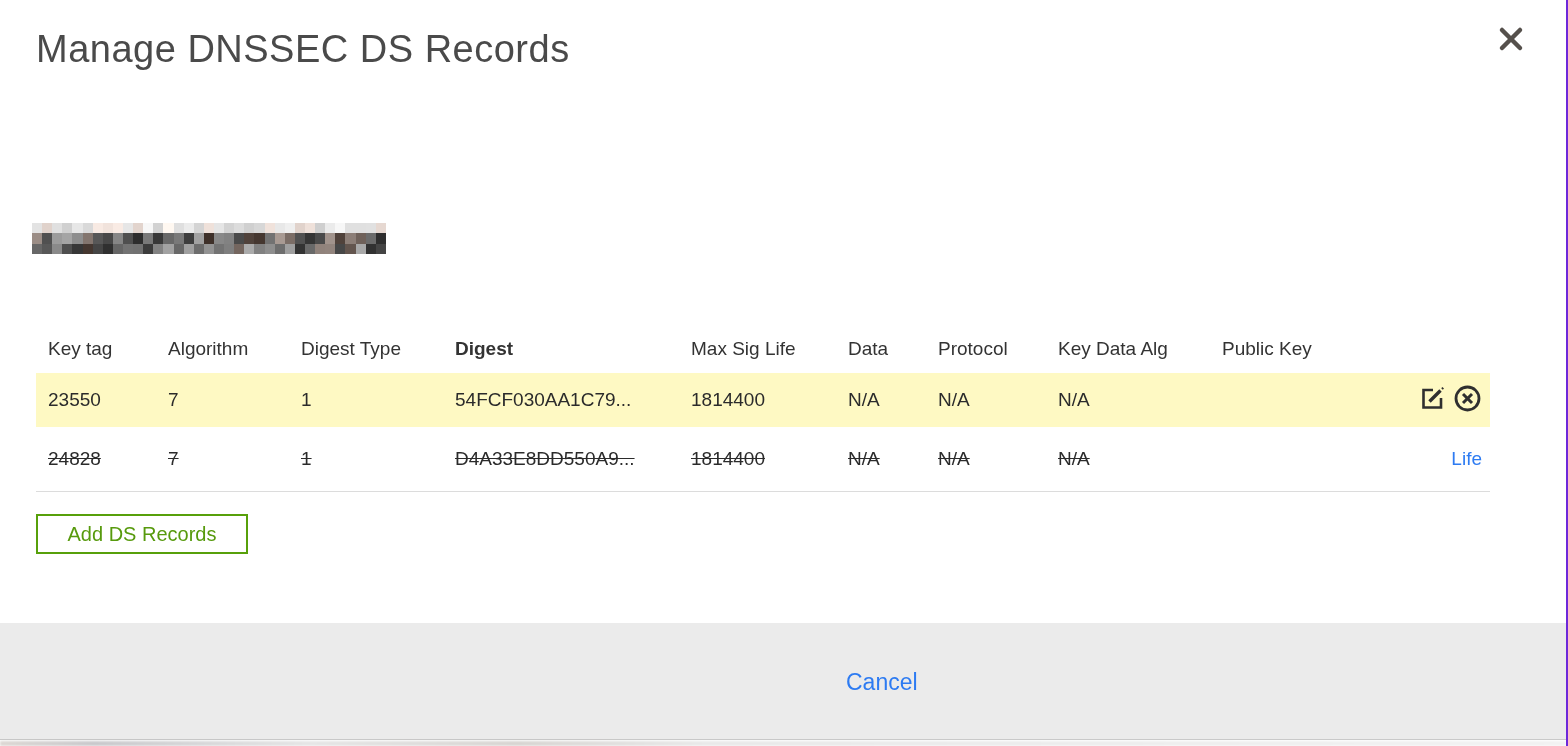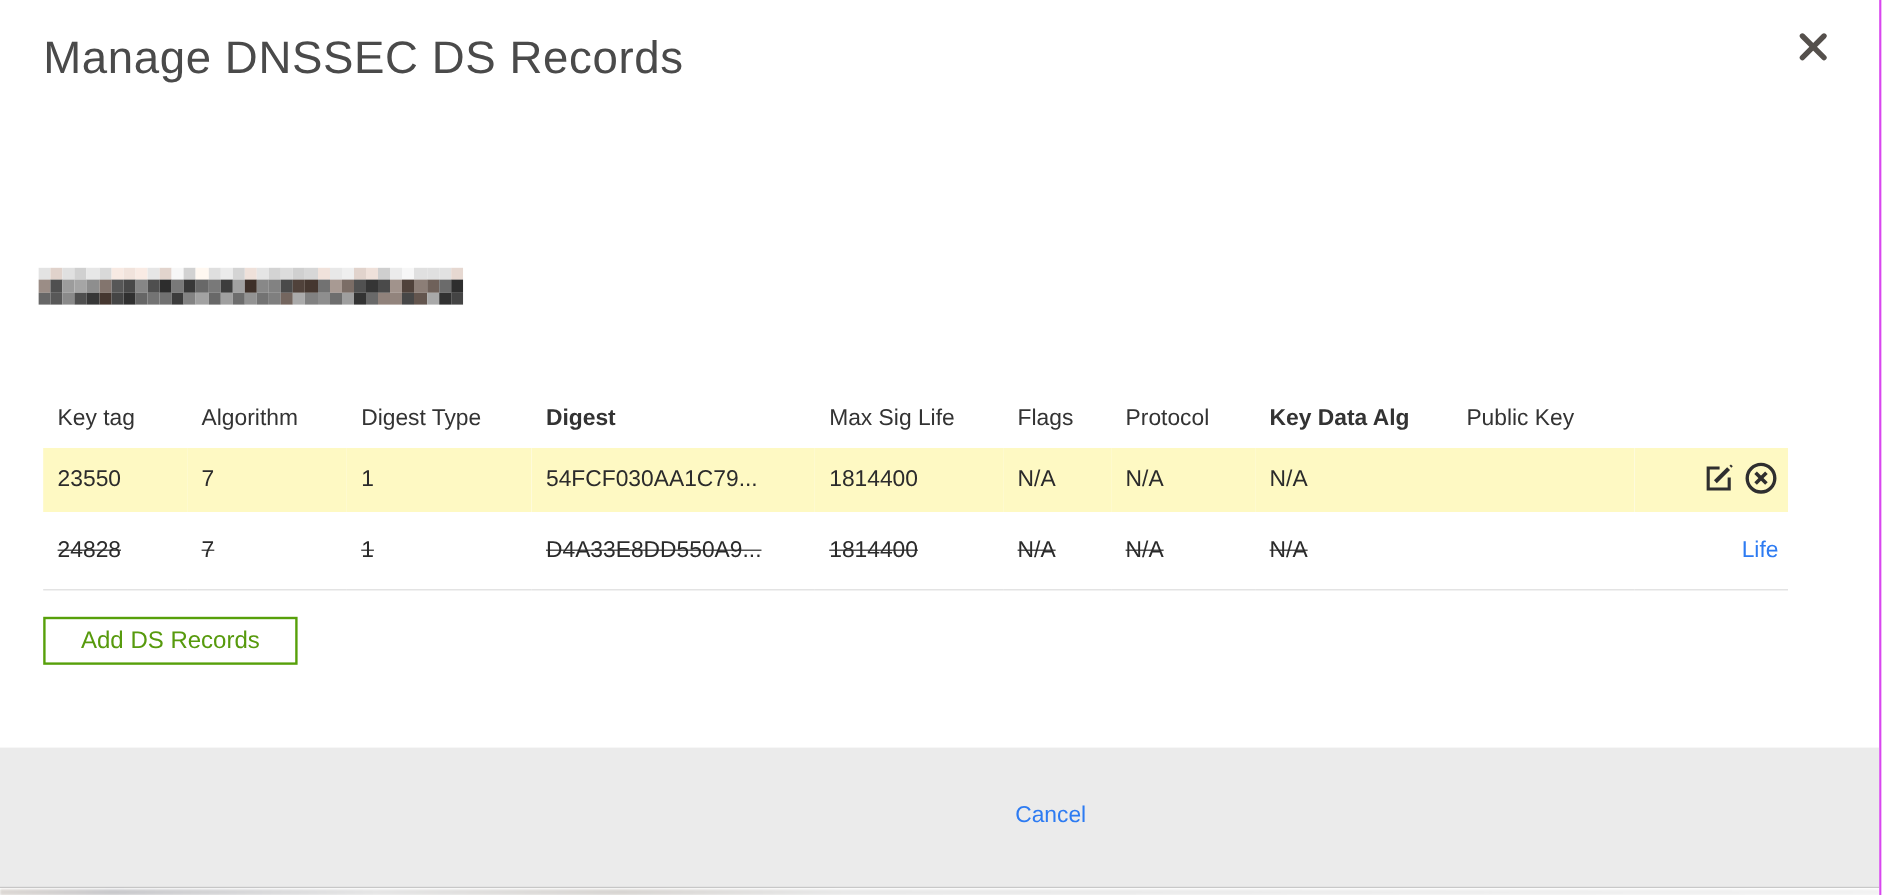--- a/index.html
+++ b/index.html
@@ -1,20 +1,20 @@
 <!DOCTYPE html>
 <html><head>
 <meta charset="utf-8">
 <style>
   * { margin:0; padding:0; box-sizing:border-box; }
   html,body { background:#fff; }
   body { font-family:"Liberation Sans", sans-serif; width:1568px; height:746px; }
   #app {
     position:relative; width:1568px; height:746px; background:#fff;
-    border-right:2px solid #d946ef; overflow:hidden;
+    border-right:2px solid #6d28d9; overflow:hidden;
   }
   .page-title {
     position:absolute; left:36px; top:28px;
     font-size:38px; font-weight:300; color:#4a4a4a; letter-spacing:0.5px;
   }
   .close-btn {
     position:absolute; right:40px; top:24px; width:30px; height:30px;
     background:none; border:none; cursor:pointer; padding:0;
   }
   .close-btn svg { display:block; }
@@ -60,21 +60,21 @@
     border:7px solid #e6231b; background:transparent;
   }
   .save-btn {
     position:absolute; left:18px; top:9px; width:158px; height:66px;
     background:#639708; border:none; border-bottom:7px solid #4f7a05;
     border-radius:2px; color:#fff; font-size:25px;
     font-family:"Liberation Sans", sans-serif; cursor:pointer;
   }
   .cancel-link {
     position:absolute; left:846px; top:46px;
-    font-size:19px; color:#2d7bf2; text-decoration:none; cursor:pointer;
+    font-size:23px; color:#2d7bf2; text-decoration:none; cursor:pointer;
   }
   .page-below-strip {
     position:absolute; left:0; top:741px; width:1566px; height:5px;
     background:linear-gradient(90deg,#ddd8d4 0%,#c9c9cc 6%,#e6e6e6 20%,#d8d5d2 33%,#e9e9e9 45%,#f2f2f2 100%);
     filter:blur(1px);
   }
 </style>
 </head>
 <body>
 
@@ -211,23 +211,23 @@
         <col style="width:152px">
       <col style="width:128px">
     </colgroup>
     <thead>
       <tr>
         <th style="font-weight:normal">Key tag</th>
         <th style="font-weight:normal">Algorithm</th>
         <th style="font-weight:normal">Digest Type</th>
         <th style="font-weight:bold">Digest</th>
         <th style="font-weight:normal">Max Sig Life</th>
-        <th style="font-weight:normal">Flags</th>
+        <th style="font-weight:normal">Data</th>
         <th style="font-weight:normal">Protocol</th>
-        <th style="font-weight:bold">Key Data Alg</th>
+        <th style="font-weight:normal">Key Data Alg</th>
         <th style="font-weight:normal">Public Key</th>
         <th></th>
       </tr>
     </thead>
     <tbody>
       <tr class="row-current">
         <td>23550</td>
         <td>7</td>
         <td>1</td>
         <td>54FCF030AA1C79...</td>

